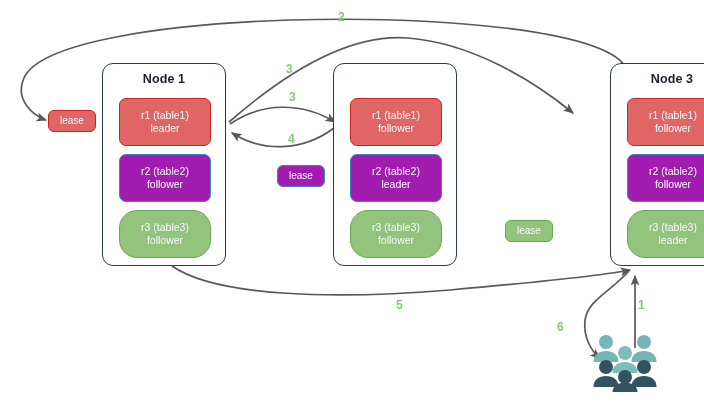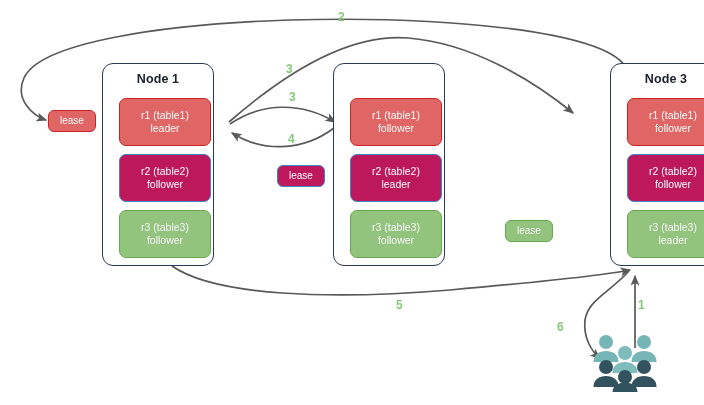--- a/index.html
+++ b/index.html
@@ -28,21 +28,21 @@
     pointer-events: none;
   }
 
   
   .node {
     position: absolute;
     box-sizing: border-box;
     border: 1.3px solid #2b3a52;
     border-radius: 11px;
     background: #ffffff;
-    width: 112px;
+    width: 124px;
     height: 203px;
     top: 63px;
   }
   .node-title {
     position: absolute;
     top: 8px;
     left: 0;
     width: 100%;
     text-align: center;
     font-size: 12.5px;
@@ -71,24 +71,24 @@
     color: #ffffff;
     font-size: 10.5px;
     line-height: 13px;
     text-align: center;
     text-shadow: 0 0 1px rgba(0,0,0,0.12);
   }
   .replica .line1,
   .replica .line2 { display: block; }
   .rep-0 { top: 34px; }
   .rep-1 { top: 90px; }
-  .rep-2 { top: 146px; }
+  .rep-2 { top: 146px; border-radius: 18px; }
 
   .c-red   { background: #e06666; border-color: #cc2222; }
-  .c-blue  { background: #be185d; border-color: #3d85c6; align-items: center; }
+  .c-blue  { background: #a21caf; border-color: #3d85c6; align-items: center; }
   .c-green { background: #93c47d; border-color: #6aa84f; }
 
   
   .lease {
     position: absolute;
     box-sizing: border-box;
     height: 22px;
     padding: 0 11px;
     border-radius: 6px;
     border-width: 1.3px;

